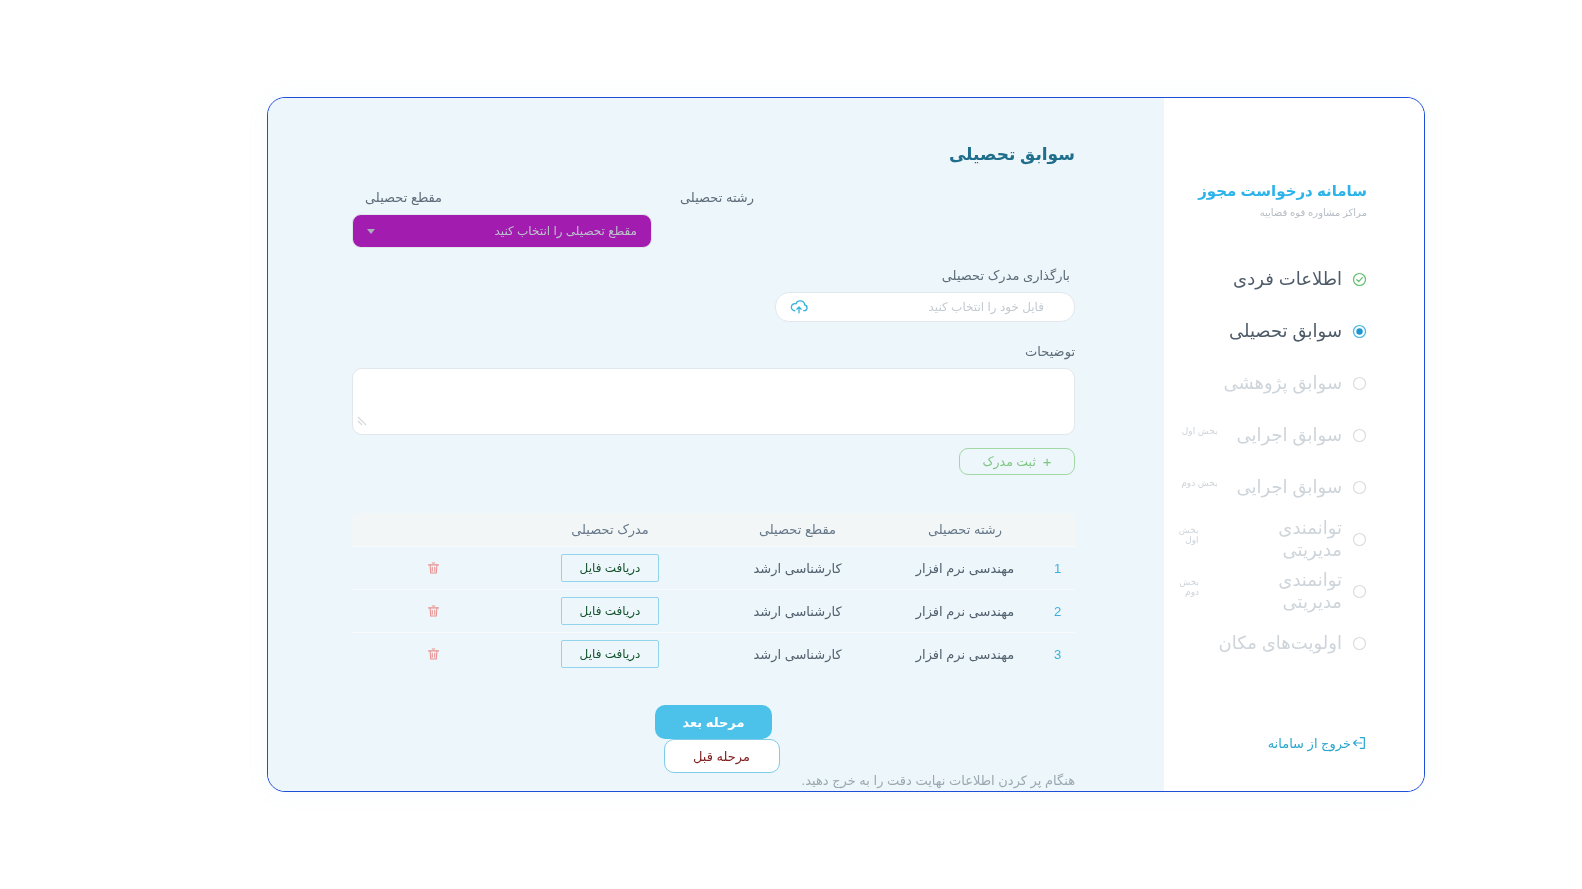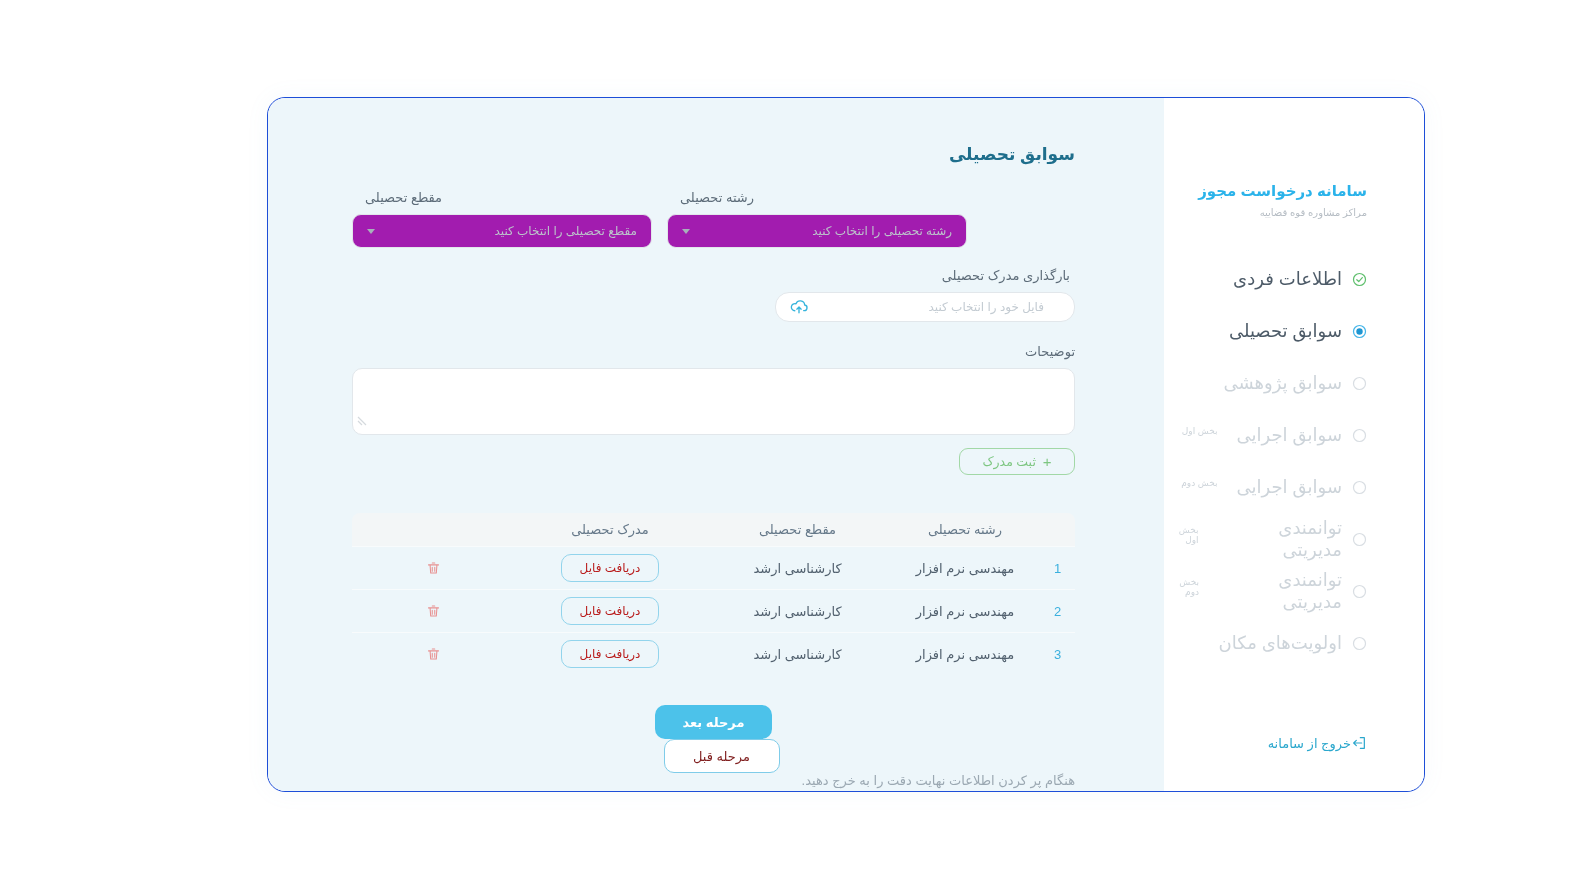--- a/index.html
+++ b/index.html
@@ -46,22 +46,22 @@
   .table { margin-top:38px; border-radius:8px; overflow:hidden; }
   .thead { display:flex; direction:rtl; height:33px; background:#f3f6f7; align-items:center;
     font-size:13px; color:#66798a; }
   .trow { display:flex; direction:rtl; height:43px; align-items:center;
     border-top:1px solid #f8fbfc; font-size:13px; color:#51606e; }
   .c-idx { width:35px; text-align:center; color:#3bb0de; }
   .c-field { width:150px; text-align:center; }
   .c-level { width:185px; text-align:center; }
   .c-cert { width:190px; display:flex; justify-content:center; }
   .c-del { flex:1; display:flex; justify-content:center; }
-  .dl-btn { width:98px; height:28px; border:1px solid #92d4ec; border-radius:10px; background:transparent;
-    color:#b91c1c; font-size:12px; display:flex; align-items:center; justify-content:center; cursor:pointer; }
+  .dl-btn { width:98px; height:28px; border:1px solid #92d4ec; border-radius:2px; background:transparent;
+    color:#14532d; font-size:12px; display:flex; align-items:center; justify-content:center; cursor:pointer; }
   .trash { cursor:pointer; display:flex; }
 
   .footer { margin-top:30px; display:flex; direction:ltr; align-items:center;flex-direction:column; }
   .next-btn { width:117px; height:34px; background:#4cc2ea; border:none; border-radius:10px;
     color:#fff; font-size:13px; font-weight:700; display:flex; align-items:center; justify-content:center; cursor:pointer; }
   .prev-btn { margin-left:16px; width:116px; height:34px; background:#fff; border:1px solid #7fcce9; border-radius:10px;
     color:#7f1d1d; font-size:13px; display:flex; align-items:center; justify-content:center; cursor:pointer; }
   .hint { margin-left:auto; direction:rtl; color:#9ba8b2; font-size:13px; padding-left:4px; }
 
   
@@ -91,24 +91,20 @@
       <div class="selects-row">
         <div class="fcol">
           <div class="flabel">مقطع تحصیلی</div>
           <div class="select-box">
             <span class="select-ph">مقطع تحصیلی را انتخاب کنید</span>
             <span class="chev"></span>
           </div>
         </div>
         <div class="fcol">
           <div class="flabel">رشته تحصیلی</div>
-          <div class="select-box">
-            <span class="select-ph">رشته تحصیلی را انتخاب کنید</span>
-            <span class="chev"></span>
-          </div>
         </div>
       </div>
 
       <div class="upload-row">
         <div class="upload-group">
           <div class="ulabel">بارگذاری مدرک تحصیلی</div>
           <div class="upload-box">
             <span class="upload-ph">فایل خود را انتخاب کنید</span>
             <span class="cloud">
               <svg width="20" height="20" viewBox="0 0 24 24" fill="none" stroke="#35b4dc" stroke-width="1.6" stroke-linecap="round" stroke-linejoin="round">

